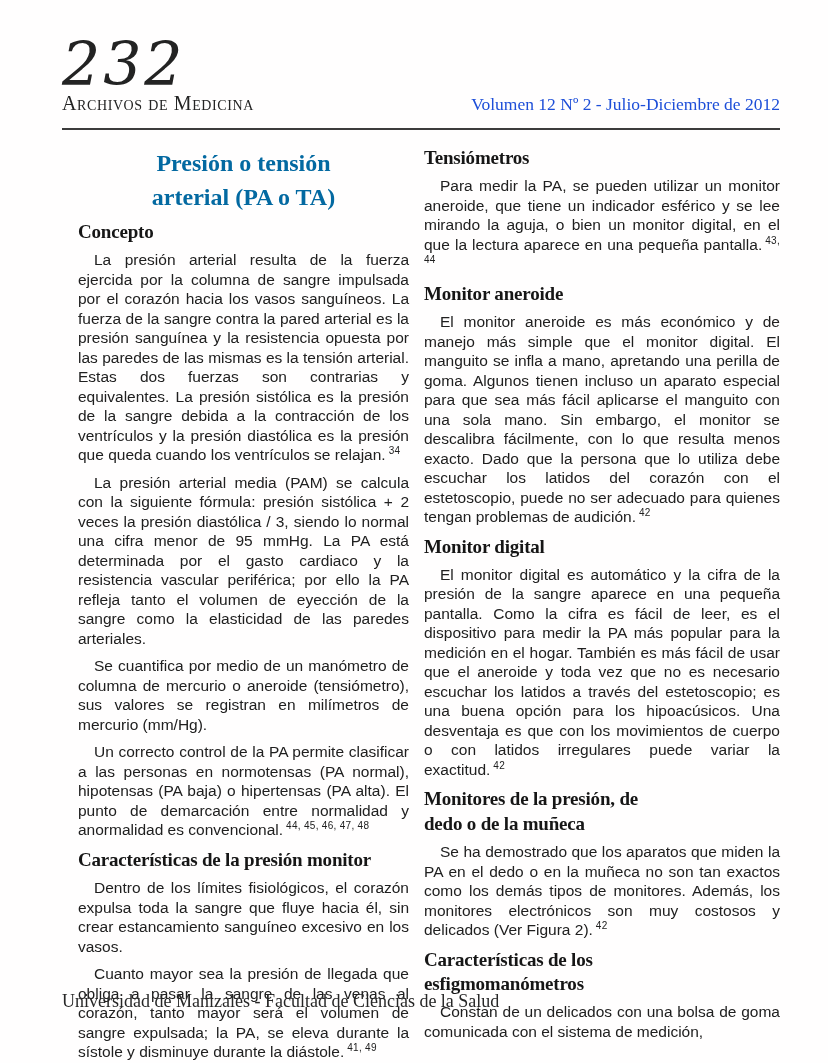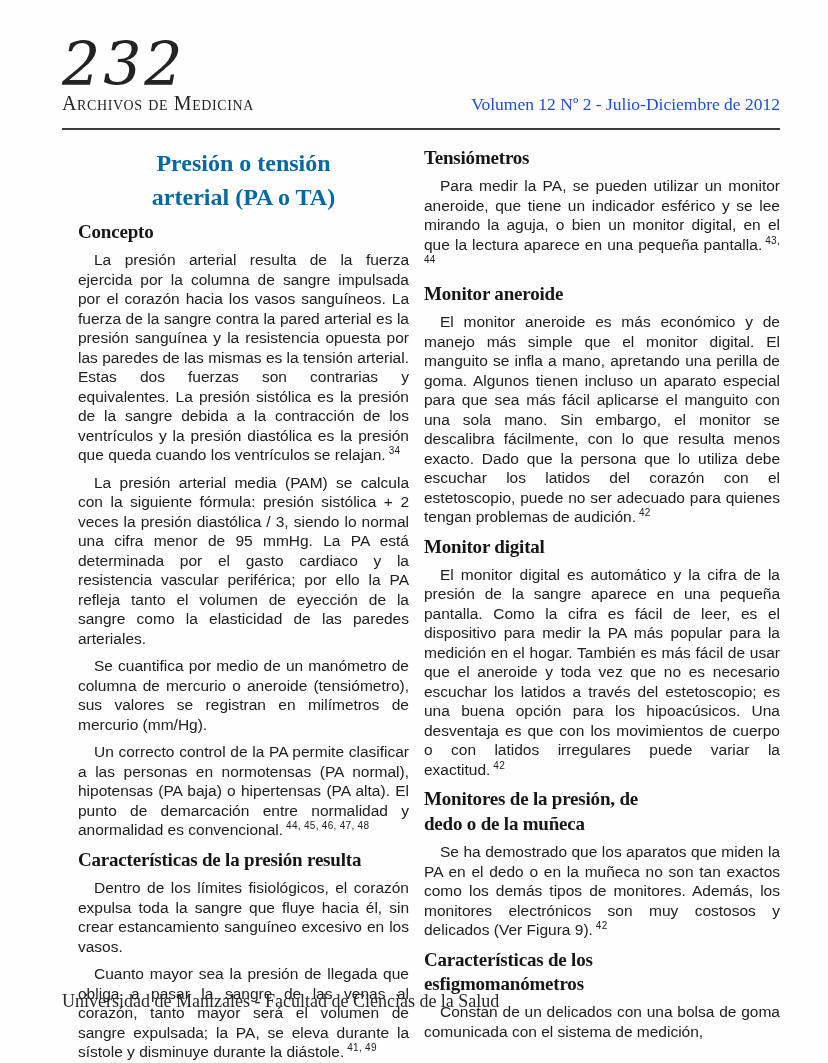--- a/index.html
+++ b/index.html
@@ -138,21 +138,21 @@
           <span>Concepto</span>
         </h3>
         <p class="body-par"><span>La presión arterial resulta de la fuerza ejercida por la columna de sangre impulsada por el corazón hacia los vasos sanguíneos. La fuerza de la sangre contra la pared arterial es la presión sanguínea y la resistencia opuesta por las paredes de las mismas es la tensión arterial. Estas dos fuerzas son contrarias y equivalentes. La presión sistólica es la presión de la sangre debida a la contracción de los ventrículos y la presión diastólica es la presión que queda cuando los ventrículos se relajan.</span><sup class="cite">34</sup></p>
         <p class="body-par"><span>La presión arterial media (PAM) se calcula con la siguiente fórmula: presión sistólica + 2 veces la presión diastólica / 3, siendo lo normal una cifra menor de 95 mmHg. La PA está determinada por el gasto cardiaco y la resistencia vascular periférica; por ello la PA refleja tanto el volumen de eyección de la sangre como la elasticidad de las paredes arteriales.</span><sup class="cite"></sup></p>
         <p class="body-par"><span>Se cuantifica por medio de un manómetro de columna de mercurio o aneroide (tensiómetro), sus valores se registran en milímetros de mercurio (mm/Hg).</span><sup class="cite"></sup></p>
         <p class="body-par"><span>Un correcto control de la PA permite clasificar a las personas en normotensas (PA normal), hipotensas (PA baja) o hipertensas (PA alta). El punto de demarcación entre normalidad y anormalidad es convencional.</span><sup class="cite">44, 45, 46, 47, 48</sup></p>
       </section>
 
       <section>
         <h3 class="section-heading">
-          <span>Características de la presión resulta</span>
+          <span>Características de la presión monitor</span>
         </h3>
         <p class="body-par"><span>Dentro de los límites fisiológicos, el corazón expulsa toda la sangre que fluye hacia él, sin crear estancamiento sanguíneo excesivo en los vasos.</span><sup class="cite"></sup></p>
         <p class="body-par"><span>Cuanto mayor sea la presión de llegada que obliga a pasar la sangre de las venas al corazón, tanto mayor será el volumen de sangre expulsada; la PA, se eleva durante la sístole y disminuye durante la diástole.</span><sup class="cite">41, 49</sup></p>
       </section>
 
     </div>
 
     <div class="col-right">
 
       <section>
@@ -174,21 +174,21 @@
           <span>Monitor digital</span>
         </h3>
         <p class="body-par"><span>El monitor digital es automático y la cifra de la presión de la sangre aparece en una pequeña pantalla. Como la cifra es fácil de leer, es el dispositivo para medir la PA más popular para la medición en el hogar. También es más fácil de usar que el aneroide y toda vez que no es necesario escuchar los latidos a través del estetoscopio; es una buena opción para los hipoacúsicos. Una desventaja es que con los movimientos de cuerpo o con latidos irregulares puede variar la exactitud.</span><sup class="cite">42</sup></p>
       </section>
 
       <section>
         <h3 class="section-heading">
           <span>Monitores de la presión, de</span>
           <span>dedo o de la muñeca</span>
         </h3>
-        <p class="body-par"><span>Se ha demostrado que los aparatos que miden la PA en el dedo o en la muñeca no son tan exactos como los demás tipos de monitores. Además, los monitores electrónicos son muy costosos y delicados (Ver Figura 9).</span><sup class="cite">42</sup></p>
+        <p class="body-par"><span>Se ha demostrado que los aparatos que miden la PA en el dedo o en la muñeca no son tan exactos como los demás tipos de monitores. Además, los monitores electrónicos son muy costosos y delicados (Ver Figura 2).</span><sup class="cite">42</sup></p>
       </section>
 
       <section>
         <h3 class="section-heading">
           <span>Características de los</span>
           <span>esfigmomanómetros</span>
         </h3>
         <p class="body-par"><span>Constan de un delicados con una bolsa de goma comunicada con el sistema de medición,</span><sup class="cite"></sup></p>
       </section>
 

